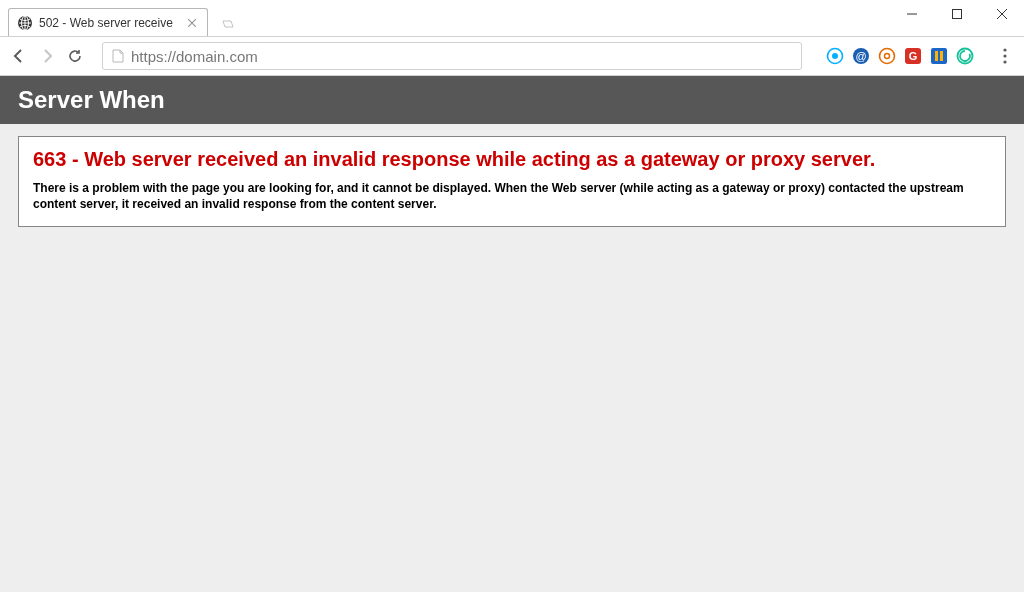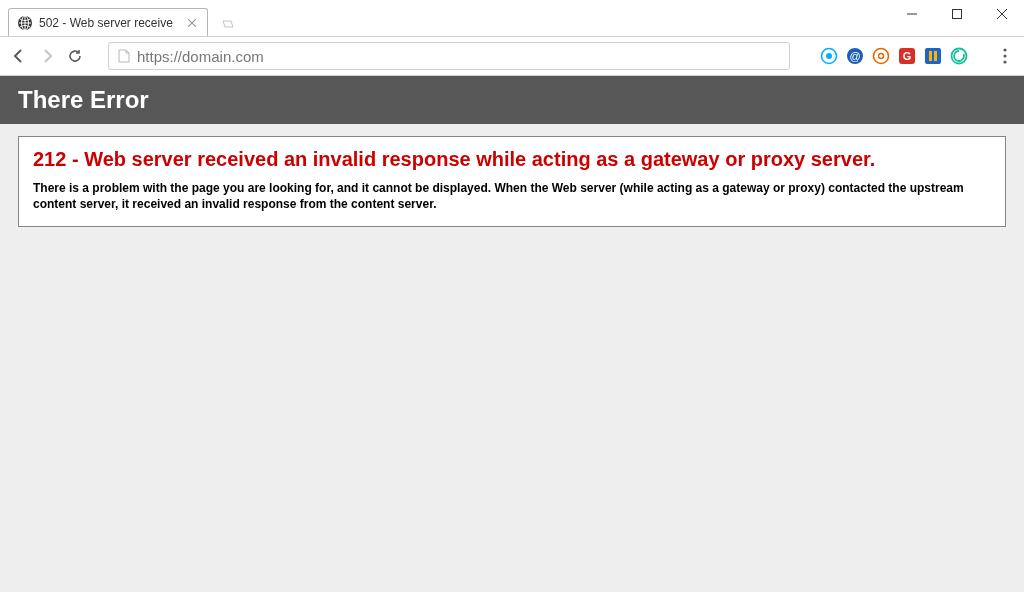--- a/index.html
+++ b/index.html
@@ -13,21 +13,21 @@
     
     .tab-strip { height: 36px; background: #fff; display: flex; align-items: flex-end; padding-left: 8px; position: relative; }
     .tab { height: 28px; background: #f2f2f2; border: 1px solid #b6b6b6; border-bottom: none; border-top-left-radius: 3px; border-top-right-radius: 3px; display: flex; align-items: center; padding: 0 8px 0 8px; gap: 6px; width: 200px; position: relative; }
     .tab.active { background: #fff; z-index: 5; margin-top: 24px; }
     .favicon { width: 16px; height: 16px; display: flex; align-items: center; justify-content: center; flex: 0 0 16px; }
     .tab-title { font-size: 12px; color: #333; white-space: nowrap; overflow: hidden; text-overflow: ellipsis; flex: 1 1 auto; }
     .tab-close { width: 14px; height: 14px; display: flex; align-items: center; justify-content: center; flex: 0 0 14px; cursor: pointer; opacity: .6; }
     .new-tab { width: 24px; height: 20px; display:flex; align-items:center; justify-content:center; margin-left:8px; margin-bottom:2px; cursor:pointer; opacity:.5; }
 
     
-    .toolbar { height: 40px; background: #fff; border-top: 1px solid #d0d0d0; border-bottom: 1px solid #d0d0d0; display: flex; align-items: center; padding: 0 10px; gap: 24px; }
+    .toolbar { height: 40px; background: #fff; border-top: 1px solid #d0d0d0; border-bottom: 1px solid #d0d0d0; display: flex; align-items: center; padding: 0 10px; gap: 18px; }
     .nav-btns { display:flex; align-items:center; gap:10px; }
     .nav-btn { width: 18px; height: 18px; display:flex; align-items:center; justify-content:center; cursor:pointer; }
     .nav-btn.disabled { opacity: .35; cursor:default; }
     .omnibox { flex: 1 1 auto; height: 28px; border: 1px solid #d0d0d0; border-radius: 3px; display:flex; align-items:center; padding: 0 8px; gap:6px; }
     .page-icon { width:14px; height:14px; opacity:.6; flex:0 0 14px; display:flex; align-items:center; justify-content:center; }
     .url-input { flex: 1 1 auto; border:none; outline:none; font-size:15px; color:#777; font-family: Arial, sans-serif; background:transparent; }
     .ext-icons { display:flex; align-items:center; gap:8px; padding-left:6px; }
     .ext-icon { width:18px; height:18px; display:flex; align-items:center; justify-content:center; cursor:pointer; }
     .menu-btn { width:18px; height:18px; display:flex; align-items:center; justify-content:center; cursor:pointer; margin-left:4px; }
 
@@ -160,21 +160,21 @@
     <svg width="4" height="16" viewBox="0 0 4 16">
         <circle cx="2" cy="2" r="1.6" fill="#5a5a5a"></circle>
         <circle cx="2" cy="8" r="1.6" fill="#5a5a5a"></circle>
         <circle cx="2" cy="14" r="1.6" fill="#5a5a5a"></circle>
       </svg>
   </div>
 </div>
 
 <div class="page">
   <div class="header-bar">
-    <h1>There Error</h1>
+    <h1>Server When</h1>
   </div>
   <div class="content-wrap">
     <div class="error-box">
-      <h2>212 - Web server received an invalid response while acting as a gateway or proxy server.</h2>
+      <h2>663 - Web server received an invalid response while acting as a gateway or proxy server.</h2>
       <h3>There is a problem with the page you are looking for, and it cannot be displayed. When the Web server (while acting as a gateway or proxy) contacted the upstream content server, it received an invalid response from the content server.</h3>
     </div>
   </div>
 </div>
 
 </body></html>

